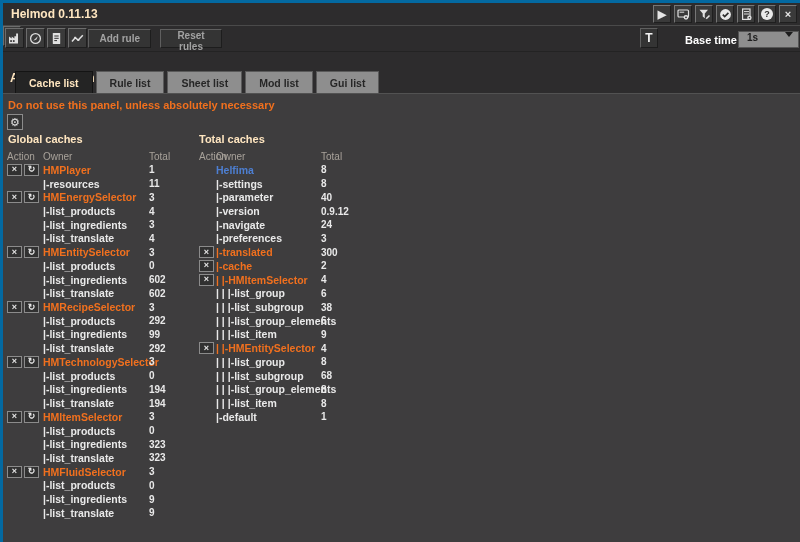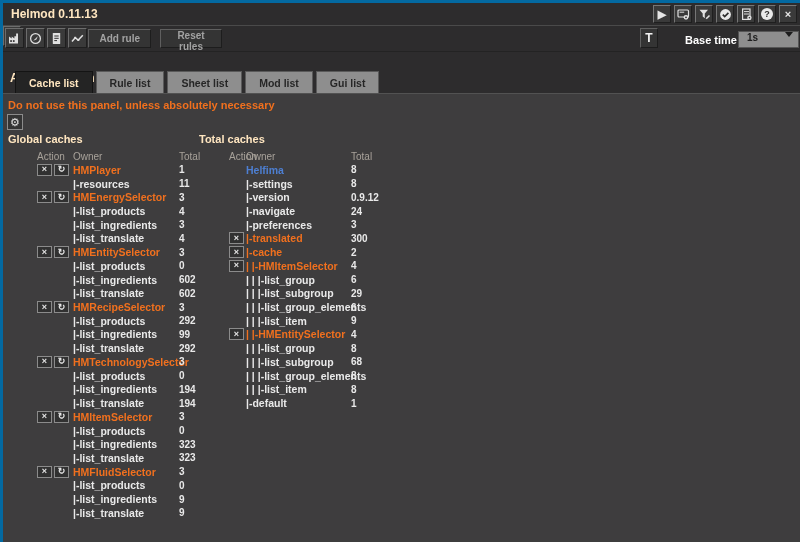--- a/index.html
+++ b/index.html
@@ -50,21 +50,21 @@
   .content{position:absolute;left:0;top:90px;right:0;bottom:0;background:#3e3d3e;border-top:1px solid #525252;box-sizing:border-box;}
   .warning{position:absolute;left:5px;top:5px;font-size:11px;font-weight:bold;color:var(--orange);}
   .gear-btn{position:absolute;left:4px;top:20px;width:16px;height:16px;padding:0;
     background:#343434;border:1px solid #8b8b8b;color:#e2e2e2;font-size:11px;line-height:1;cursor:pointer;box-sizing:border-box;}
   .cache-title{position:absolute;top:39px;font-size:11px;font-weight:bold;color:var(--cream);}
   #global-title{left:5px;} #user-title{left:196px;}
   
   .cache-table{position:absolute;top:56px;}
   #global-table{left:4px;width:190px;}
   #user-table{left:196px;width:185px;}
-  .hdr-row,.cache-row{display:grid;align-items:center;margin-left:30px;}
+  .hdr-row,.cache-row{display:grid;align-items:center;}
   #global-table .hdr-row,#global-table .cache-row{grid-template-columns:36px 106px 48px;}
   #user-table .hdr-row,#user-table .cache-row{grid-template-columns:17px 105px 60px;}
   .hdr-row{height:13px;margin-bottom:0;}
   .hdr-cell{font-size:10px;color:#a8a29a;font-weight:normal;}
   .cache-row{height:13.72px;}
   .cell-action{display:flex;gap:2px;align-items:center;}
   .mini-btn{width:15px;height:12px;padding:0;display:flex;align-items:center;justify-content:center;
     background:#313131;border:1px solid #8b8b8b;cursor:pointer;box-sizing:border-box;}
   .mini-btn span{font-size:9px;line-height:1;font-weight:bold;color:#e8e8e8;}
   .cell-owner{font-size:10.5px;font-weight:bold;white-space:nowrap;}
@@ -394,20 +394,25 @@
             <div class="cell-owner style-user">Helfima</div>
             <div class="cell-total">8</div>
           </div>
           <div class="cache-row">
             <div class="cell-action"></div>
             <div class="cell-owner style-child">|-settings</div>
             <div class="cell-total">8</div>
           </div>
           <div class="cache-row">
             <div class="cell-action"></div>
+            <div class="cell-owner style-child">|-parameter</div>
+            <div class="cell-total">40</div>
+          </div>
+          <div class="cache-row">
+            <div class="cell-action"></div>
             <div class="cell-owner style-child">|-version</div>
             <div class="cell-total">0.9.12</div>
           </div>
           <div class="cache-row">
             <div class="cell-action"></div>
             <div class="cell-owner style-child">|-navigate</div>
             <div class="cell-total">24</div>
           </div>
           <div class="cache-row">
             <div class="cell-action"></div>
@@ -442,21 +447,21 @@
             <div class="cell-total">4</div>
           </div>
           <div class="cache-row">
             <div class="cell-action"></div>
             <div class="cell-owner style-child">| | |-list_group</div>
             <div class="cell-total">6</div>
           </div>
           <div class="cache-row">
             <div class="cell-action"></div>
             <div class="cell-owner style-child">| | |-list_subgroup</div>
-            <div class="cell-total">29</div>
+            <div class="cell-total">38</div>
           </div>
           <div class="cache-row">
             <div class="cell-action"></div>
             <div class="cell-owner style-child">| | |-list_group_elements</div>
             <div class="cell-total">6</div>
           </div>
           <div class="cache-row">
             <div class="cell-action"></div>
             <div class="cell-owner style-child">| | |-list_item</div>
             <div class="cell-total">9</div>

